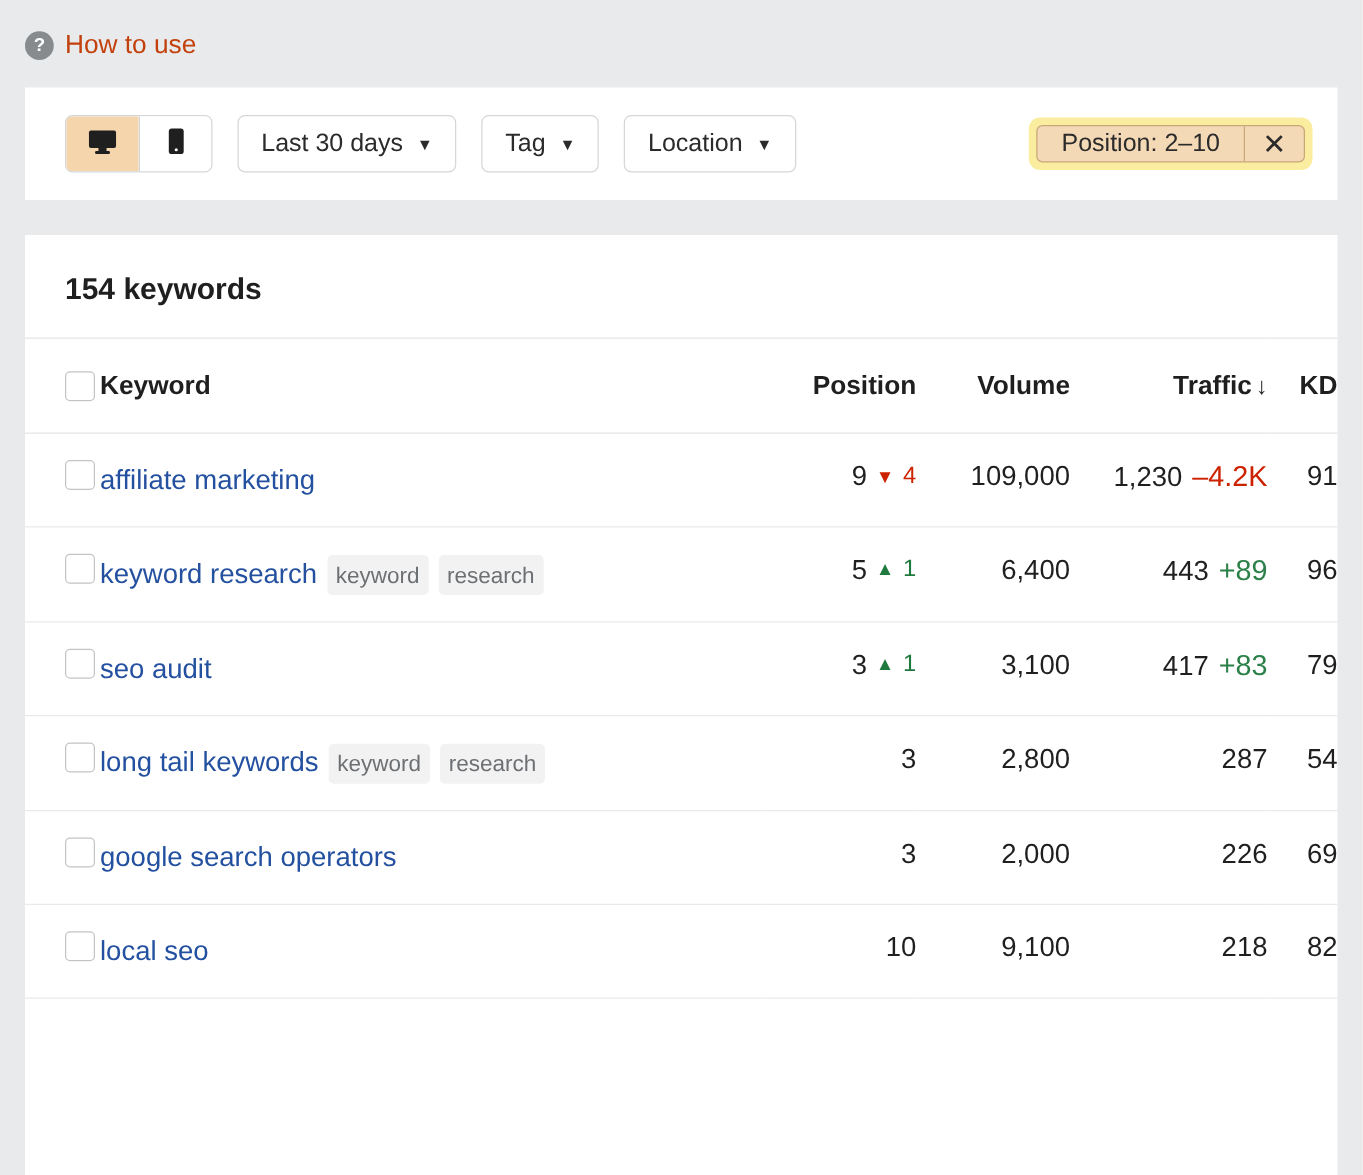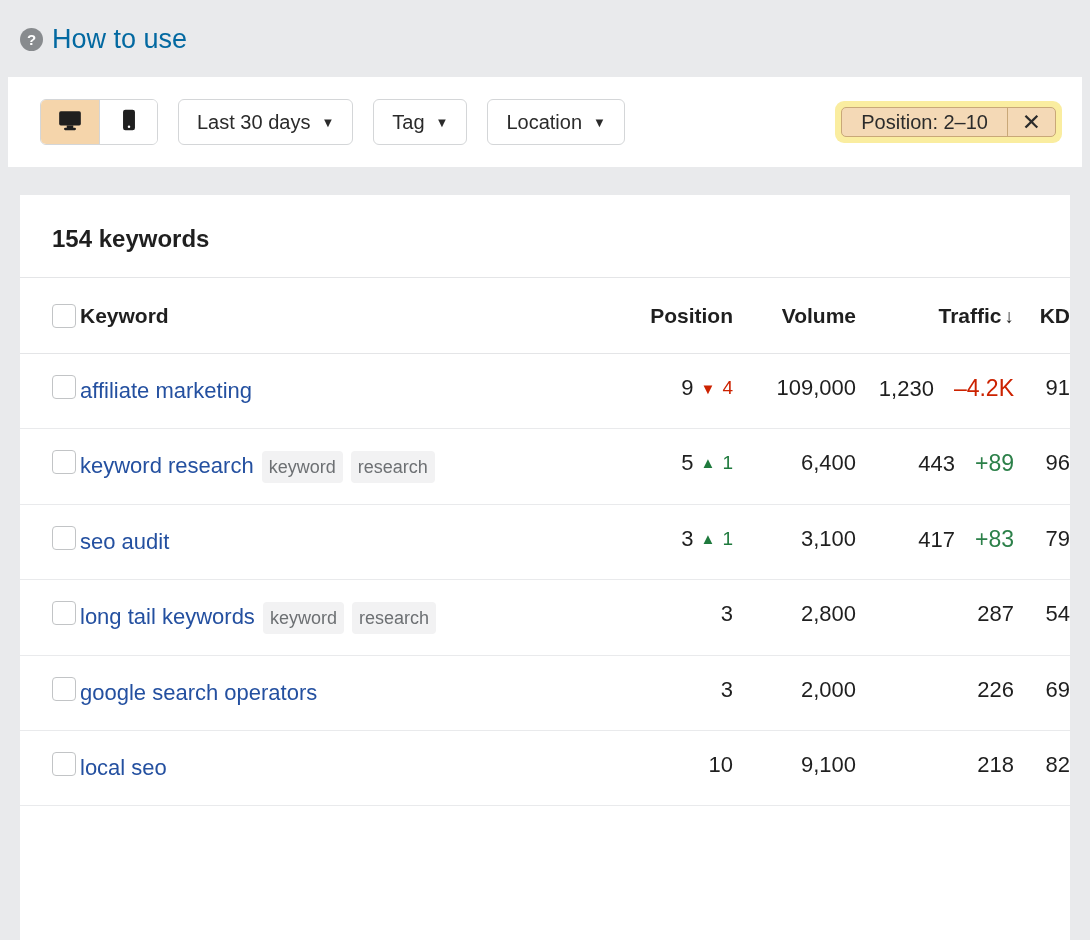--- a/index.html
+++ b/index.html
@@ -38,27 +38,27 @@
     background: #888b8e;
     color: #ffffff;
     font-size: 15px;
     font-weight: bold;
     display: flex;
     align-items: center;
     justify-content: center;
     line-height: 1;
   }
   .howto-label {
-    font-size: 27px;
-    color: #0369a1;
+    font-size: 21px;
+    color: #c2410c;
   }
 
   
   .filter-card {
-    margin: 0 8px;
+    margin: 0 20px;
     background: #ffffff;
     height: 90px;
     display: flex;
     align-items: center;
     padding-left: 32px;
     gap: 20px;
   }
 
   .device-toggle {
     display: flex;
@@ -226,21 +226,21 @@
   .arrow { font-size: 15px; line-height: 1; }
   .arrow.up   { color: #1f7a3d; }
   .arrow.down { color: #cc2200; }
   .delta      { font-size: 19px; }
   .delta.up   { color: #1f7a3d; }
   .delta.down { color: #cc2200; }
 
   .traffic-wrap {
     display: inline-flex;
     align-items: baseline;
-    gap: 20px;
+    gap: 8px;
     justify-content: flex-end;
   }
   .tdelta { font-size: 23px; }
   .tdelta.up   { color: #2c8049; }
   .tdelta.down { color: #cc2200; }
   .sort-arrow { font-size: 19px; margin-left: 3px; }
 </style>
 </head>
 <body>
 

